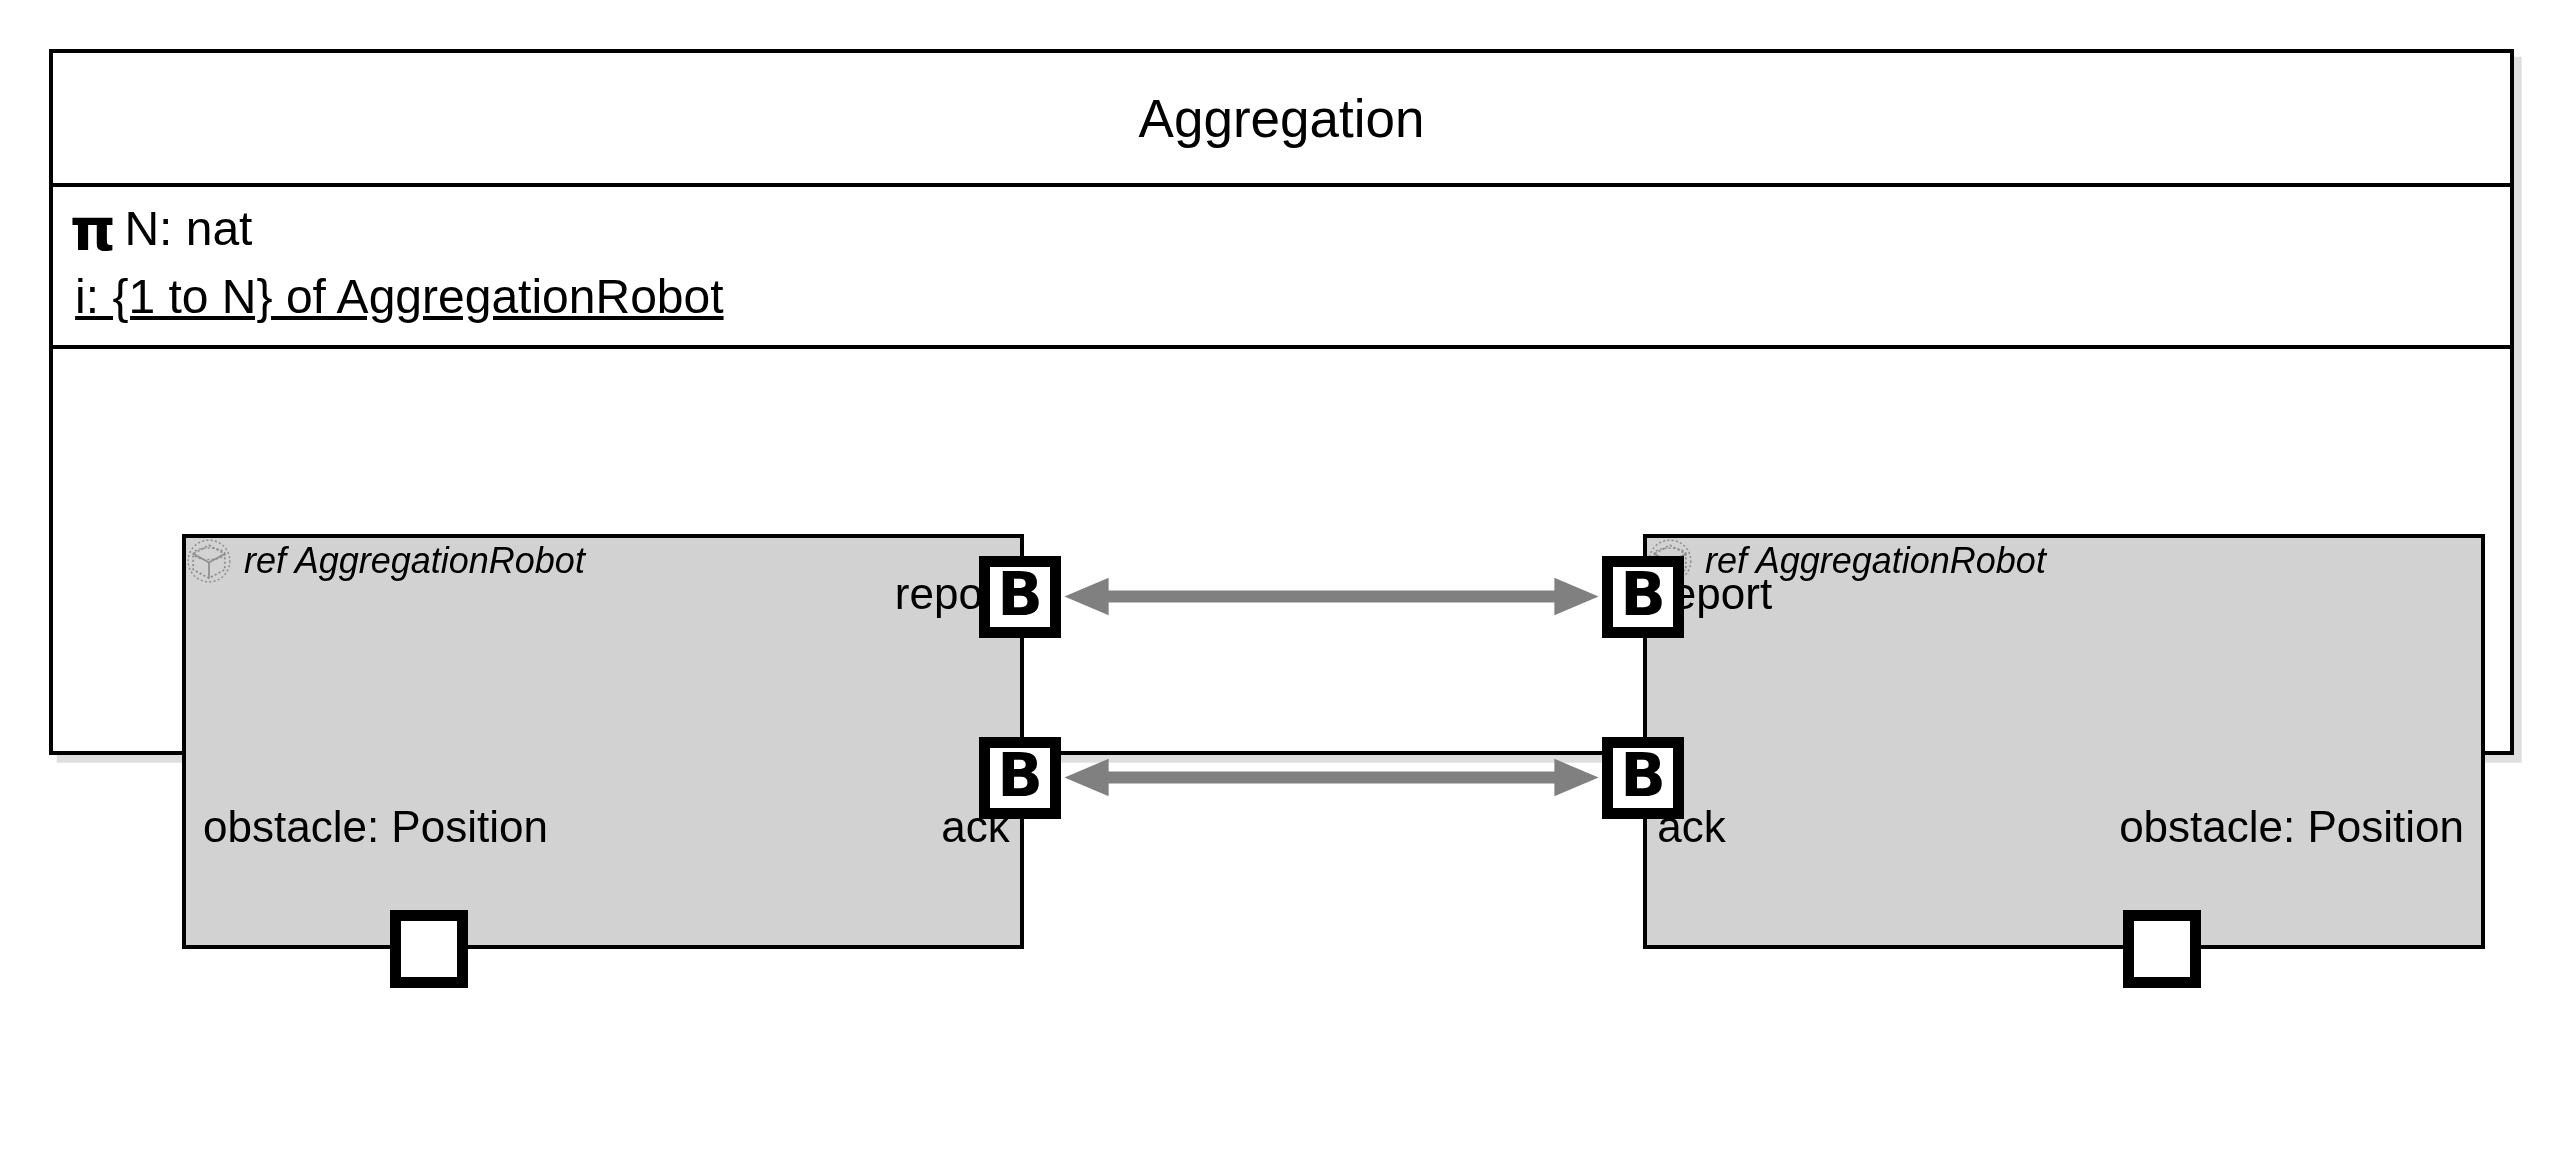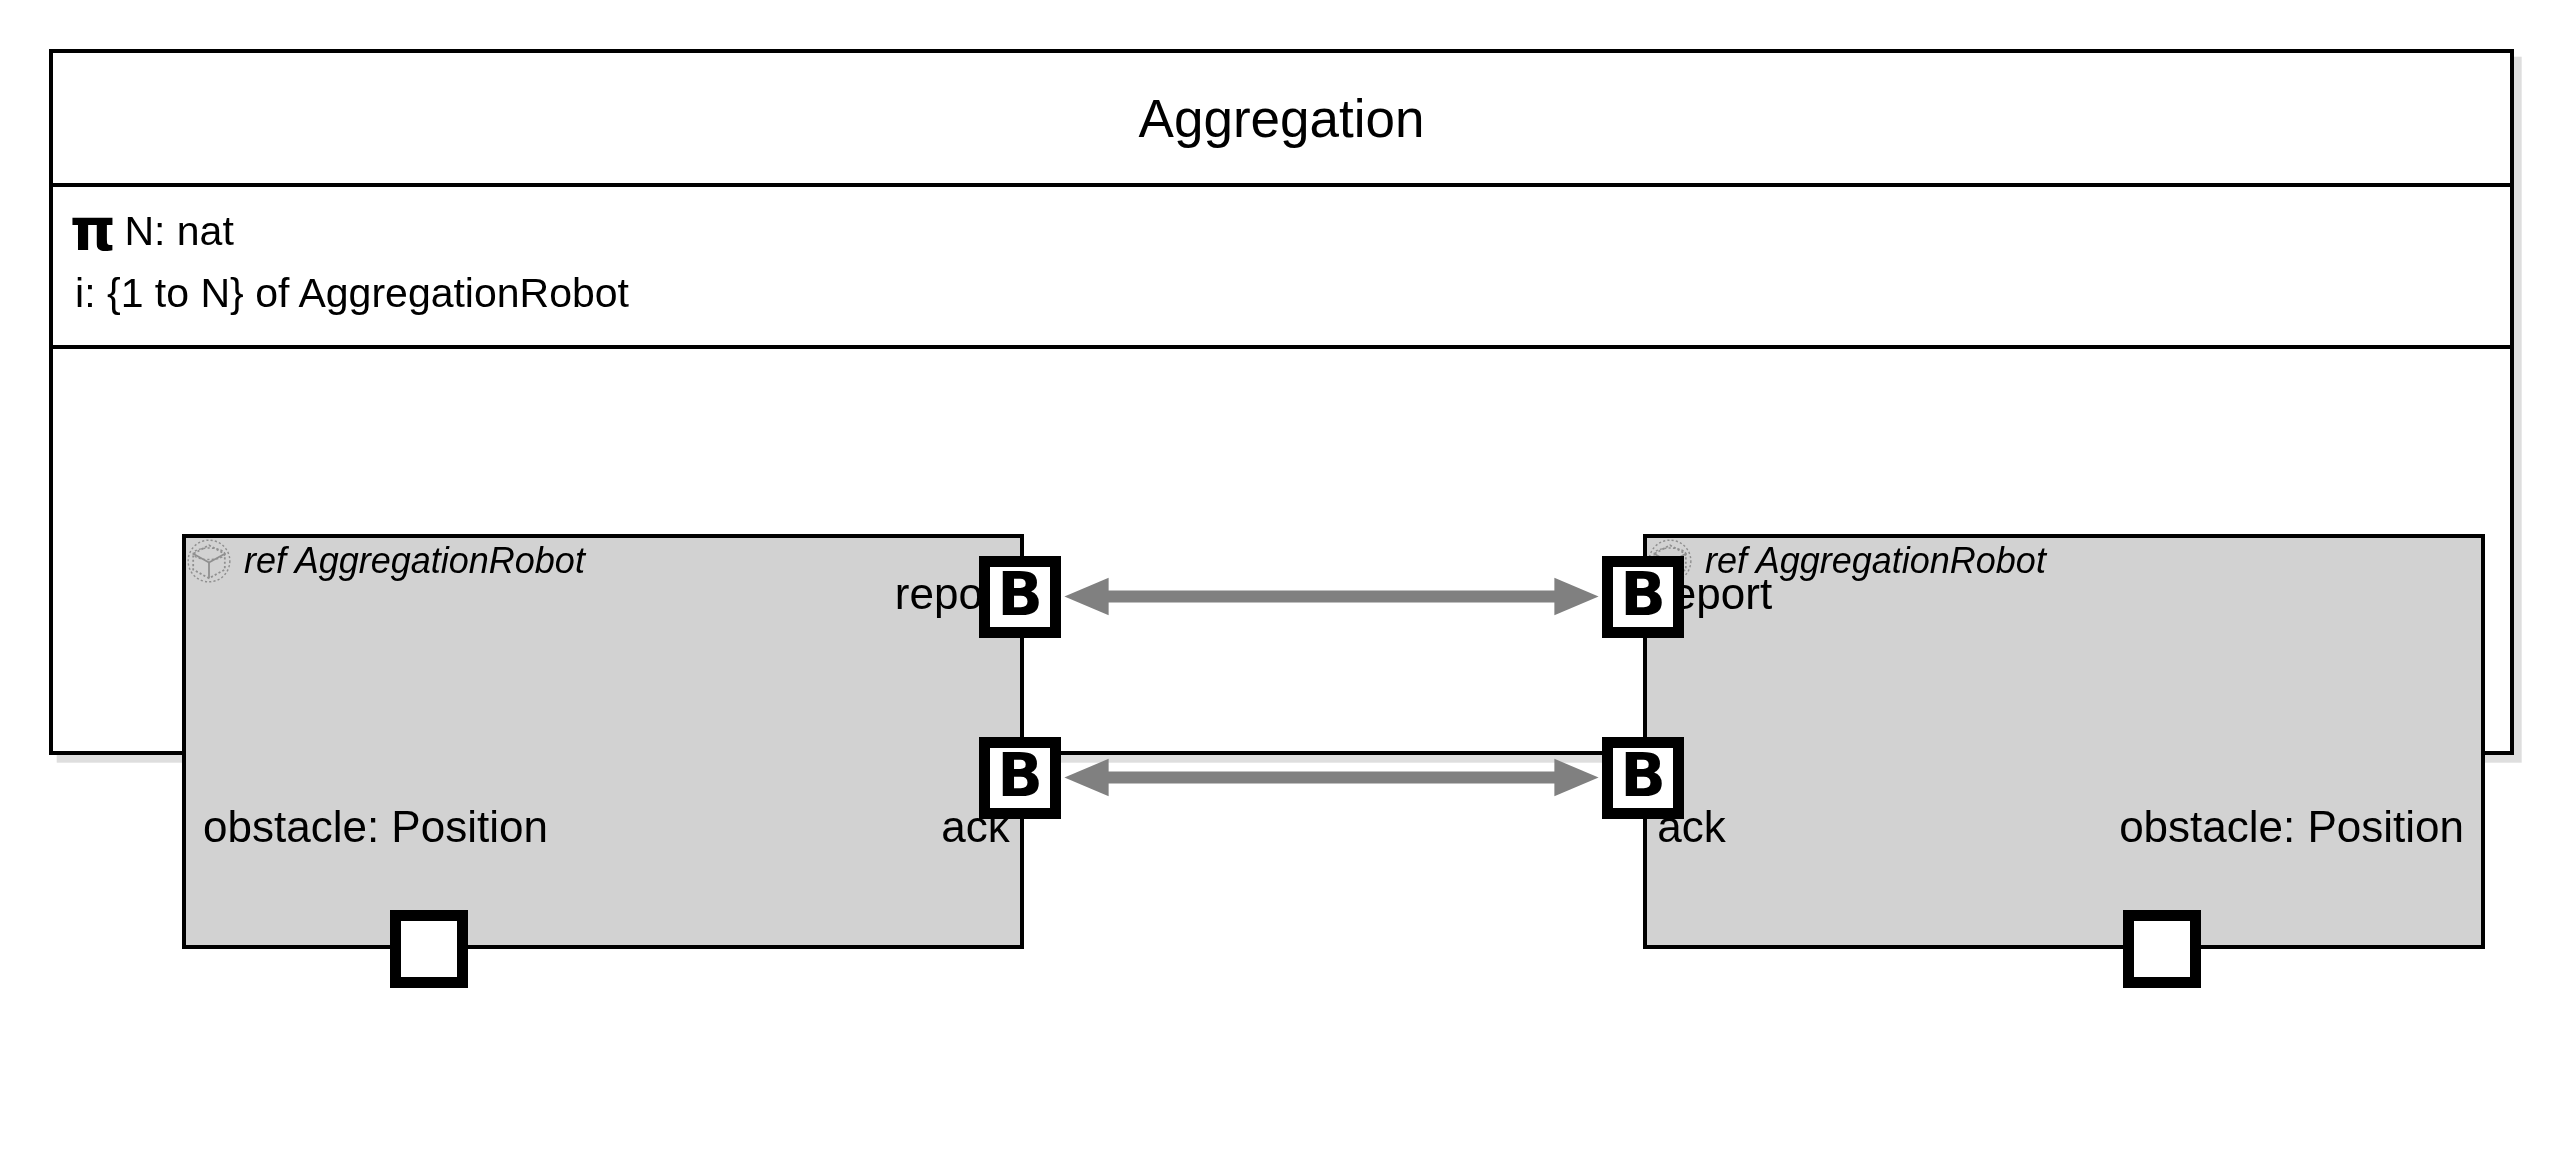--- a/index.html
+++ b/index.html
@@ -70,25 +70,25 @@
     font-family: "DejaVu Sans", sans-serif;
     font-weight: 700;
     font-size: 58px;
     line-height: 1;
     color: #000000;
     margin-right: 8.5px;
     position: relative;
     top: 5.1px;
   }
   .param-text {
-    font-size: 41px;
-    line-height: 1;
-    color: #000000;
-  }
-  #param-row-2 { padding-left: 5.1px; height: 68px; }
+    font-size: 48px;
+    line-height: 1;
+    color: #000000;
+  }
+  #param-row-2 { padding-left: 5.1px; height: 68px; text-decoration: underline; }
 
   
   #structure-compartment {
     position: absolute;
     left: 0;
     top: 296px;
     right: 0;
     bottom: 0;
   }
 

